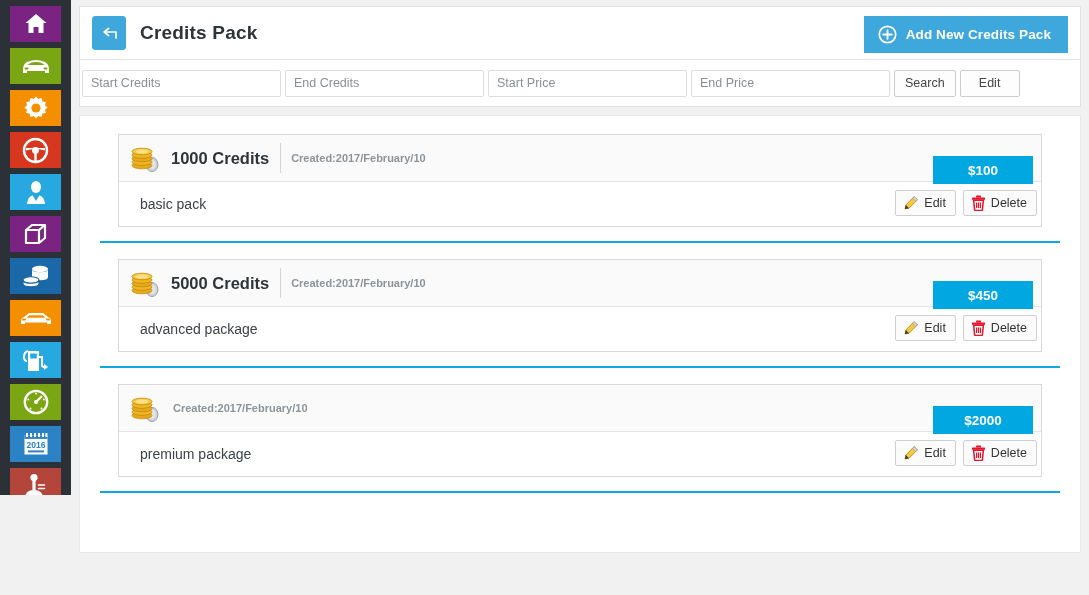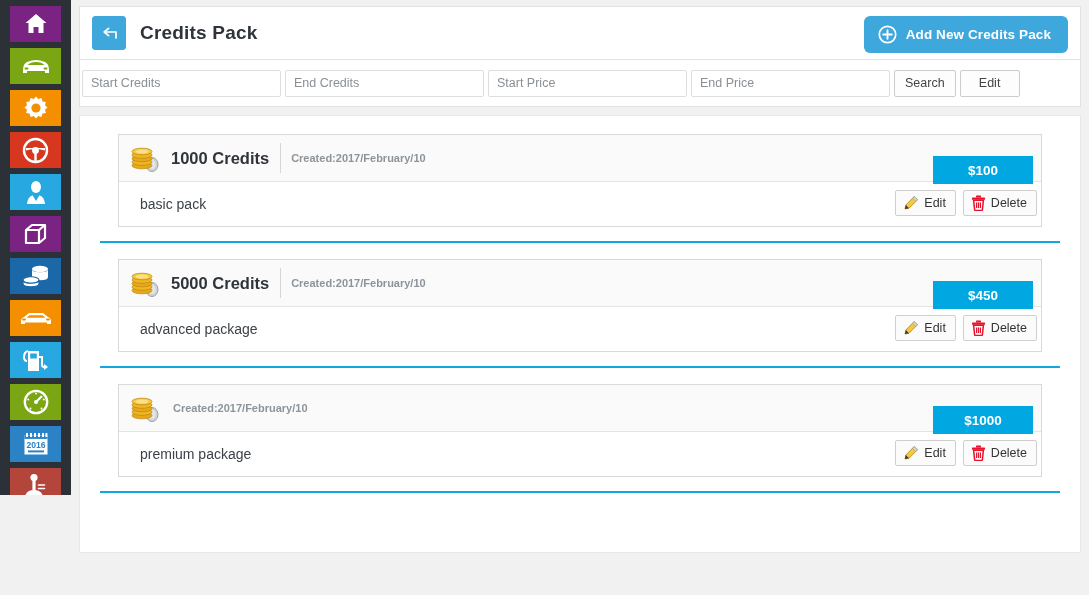--- a/index.html
+++ b/index.html
@@ -57,21 +57,21 @@
     font-weight: bold;
     color: #2f343b;
     margin-left: 14px;
     letter-spacing: .2px;
     text-align: center;
   }
   #add-button {
     position: absolute; right: 12px; top: 9px;
     height: 37px;
     background: #3ea8dd;
-    border: none; border-radius: 6px;
+    border: none; border-radius: 0;
     color: #fff;
     font-family: "Liberation Sans", sans-serif;
     font-size: 13.5px; font-weight: bold;
     padding: 0 17px 0 14px;
     display: flex; align-items: center; gap: 9px;
     cursor: pointer;
     letter-spacing: .1px;
   }
 
   
@@ -479,21 +479,21 @@
             <g stroke="#c08b12" stroke-width=".8">
               <ellipse cx="13" cy="22.5" rx="10" ry="3.3" fill="#e8a81c"></ellipse>
               <ellipse cx="13" cy="19" rx="10" ry="3.3" fill="#f0b622"></ellipse>
               <ellipse cx="13" cy="15.5" rx="10" ry="3.3" fill="#e8a81c"></ellipse>
               <ellipse cx="13" cy="12" rx="10" ry="3.3" fill="#f0b622"></ellipse>
               <ellipse cx="13" cy="8.5" rx="10" ry="3.3" fill="#f7cb3f"></ellipse>
             </g>
             <ellipse cx="13" cy="8.5" rx="6.4" ry="2" fill="#fbe08a"></ellipse>
           </svg>
           <span class="pack-created">Created:2017/February/10</span>
-          <div class="price-badge">$1000</div>
+          <div class="price-badge">$2000</div>
         </div>
         <div class="pack-body">
           <span class="pack-desc">premium package</span>
           <div class="row-actions">
             <button class="act-btn">
               <svg width="16" height="16" viewBox="0 0 16 16">
                 <path d="M11.2 1.6 l3.2 3.2 -8.4 8.4 -4 .8 .8-4 Z" fill="#f5c842" stroke="#b98d10" stroke-width=".9" stroke-linejoin="round"></path>
                 <path d="M11.2 1.6 l3.2 3.2 -1.6 1.6 -3.2-3.2 Z" fill="#dcdcdc" stroke="#9a9a9a" stroke-width=".8"></path>
                 <path d="M2.8 10 l3.2 3.2 -4 .8 Z" fill="#3a3a3a"></path>
               </svg>

